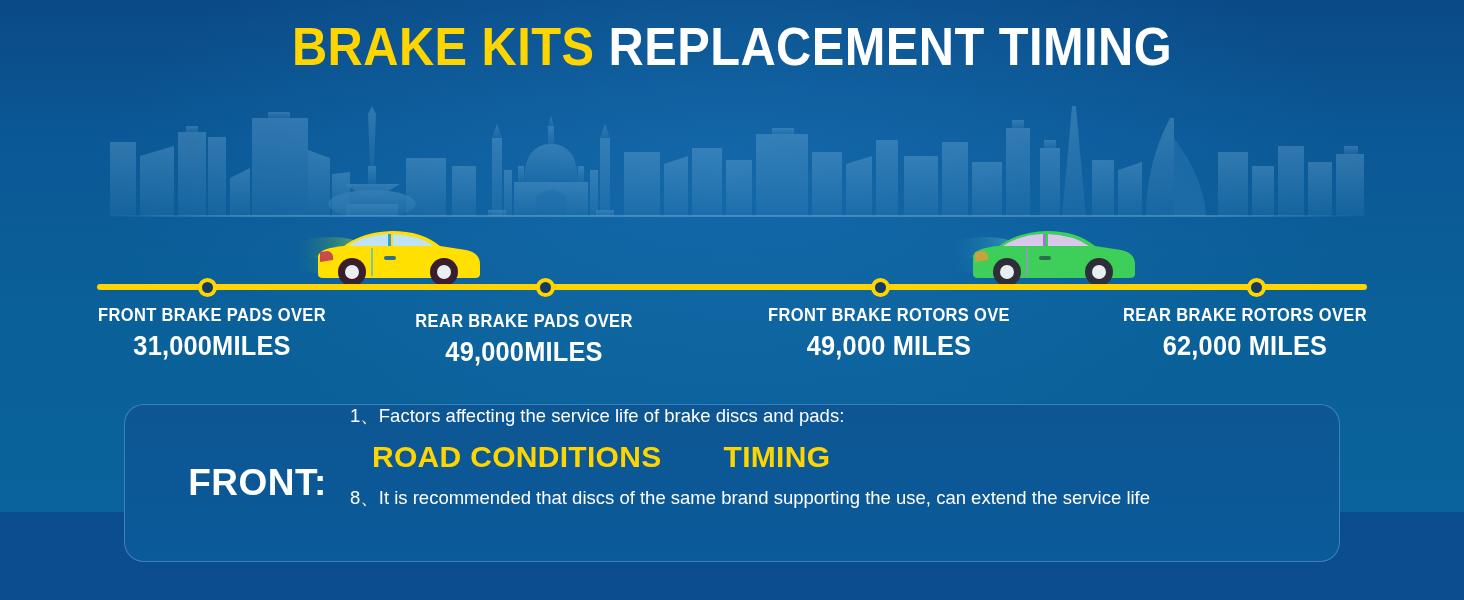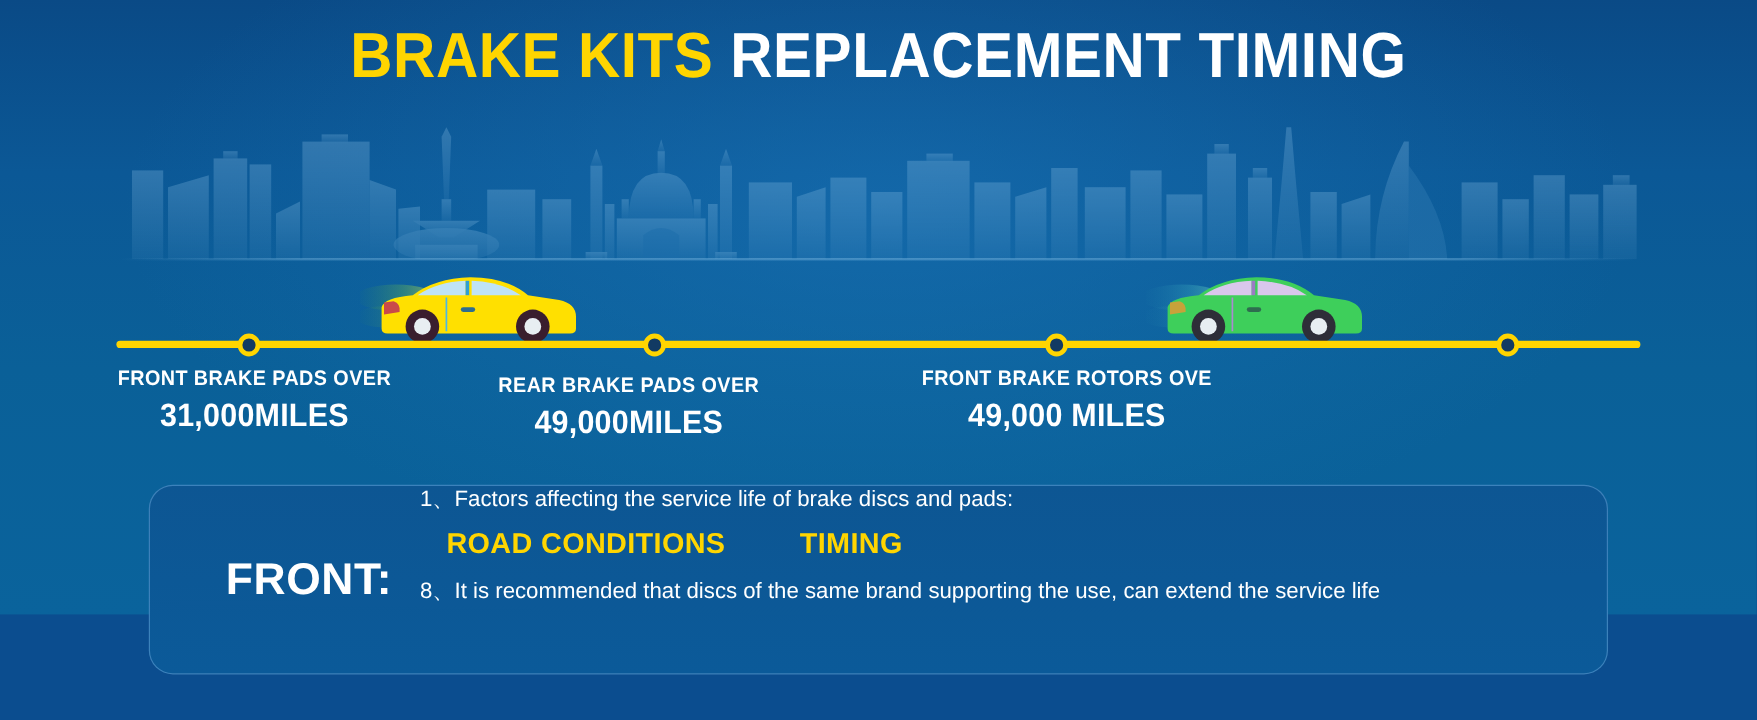--- a/index.html
+++ b/index.html
@@ -136,21 +136,21 @@
     white-space:nowrap;
   }
   .tips-keywords {
     display:flex;
     align-items:center;
     gap:62px;
     padding-left:22px;
   }
   .kw {
     color:#FFD500;
-    font-size:24px;
+    font-size:30px;
     font-weight:bold;
     letter-spacing:0.3px;
     white-space:nowrap;
   }
 </style>
 </head>
 <body>
 
 <div id="stage">
 
@@ -306,20 +306,24 @@
   <div class="milestone" style="left:524px; top:311px;">
     <span class="cap">REAR BRAKE PADS OVER</span>
     <span class="num">49,000MILES</span>
   </div>
 
   <div class="milestone" style="left:889px; top:305px;">
     <span class="cap">FRONT BRAKE ROTORS OVE</span>
     <span class="num">49,000 MILES</span>
   </div>
 
+  <div class="milestone" style="left:1245px; top:305px;">
+    <span class="cap">REAR BRAKE ROTORS OVER</span>
+    <span class="num">62,000 MILES</span>
+  </div>
 
   <div class="tips">
     <div class="tips-label">FRONT:</div>
     <div class="tips-body">
       <div class="tips-line">1、Factors affecting the service life of brake discs and pads:</div>
       <div class="tips-keywords">
         <span class="kw">ROAD CONDITIONS</span>
         <span class="kw">TIMING</span>
       </div>
       <div class="tips-line">8、It is recommended that discs of the same brand supporting the use, can extend the service life</div>

